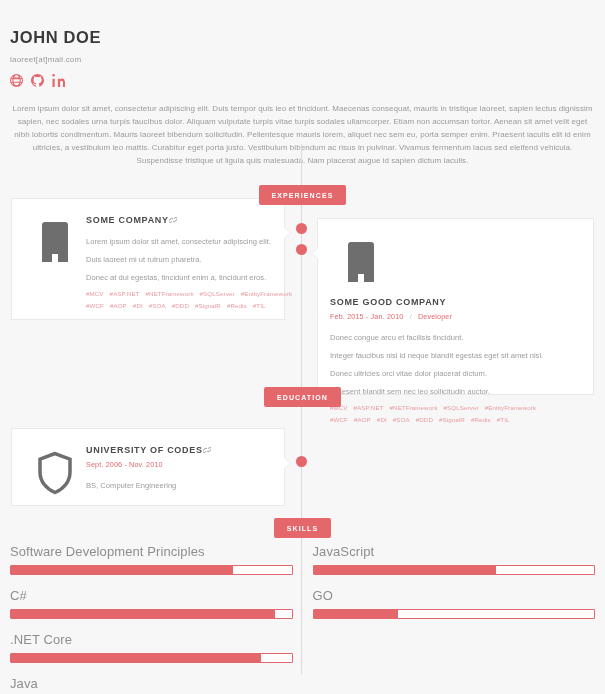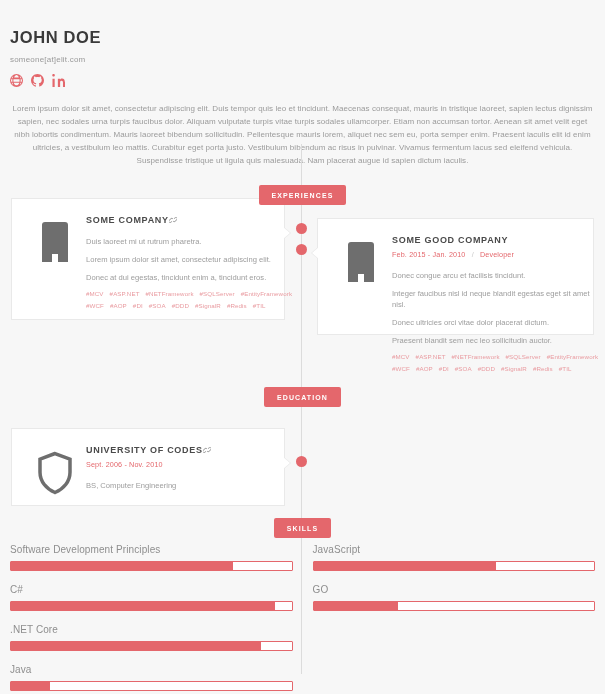--- a/index.html
+++ b/index.html
@@ -82,35 +82,35 @@
   .card.right .notch { left: -7px; border-right: 7px solid #e9e9e9; }
   .card.right .notch-in { left: -6px; border-right: 7px solid #fff; }
 
   .bld svg { display: block; width: 34px; height: 42px; }
   .shd svg { display: block; width: 38px; height: 44px; }
 
   
   .skills { position: absolute; top: 524px; left: 0; width: 605px; display: flex; }
   .skills-col { width: 302.5px; padding: 0 10px; }
   .skill { margin-bottom: 13px; }
-  .skill-label { font-size: 10px; color: #8e8e8e; margin-bottom: 6px; letter-spacing: .1px; }
+  .skill-label { font-size: 13px; color: #8e8e8e; margin-bottom: 6px; letter-spacing: .1px; }
   .bar {
     height: 10px; border: 1px solid #e4676c; border-radius: 1px;
     background: #fff; overflow: hidden;
   }
   .bar .fill { height: 100%; background: #e4676c; }
 </style>
 </head>
 <body>
 
 <div class="page">
 
   <div class="header">
     <div class="name">JOHN DOE</div>
-    <div class="email">someone[at]elit.com</div>
+    <div class="email">laoreet[at]mail.com</div>
     <div class="socials">
       <a class="s-ic">
         <svg viewBox="0 0 16 16">
             <path d="M8 0a8 8 0 100 16A8 8 0 008 0zm0 1.3c1.1 0 2.2 1.1 2.8 2.9H5.2C5.8 2.4 6.9 1.3 8 1.3zM4.1 2.6c-.4.7-.7 1.6-.9 2.6H1.9c.5-1.1 1.3-2 2.2-2.6zm7.8 0c.9.6 1.7 1.5 2.2 2.6h-1.3c-.2-1-.5-1.9-.9-2.6zM1.5 6.5h1.5c0 .5-.1 1-.1 1.5s0 1 .1 1.5H1.5c-.1-.5-.2-1-.2-1.5s.1-1 .2-1.5zm2.8 0h7.4c.1.5.1 1 .1 1.5s0 1-.1 1.5H4.3c-.1-.5-.1-1-.1-1.5s0-1 .1-1.5zm8.7 0h1.5c.1.5.2 1 .2 1.5s-.1 1-.2 1.5H13c0-.5.1-1 .1-1.5s0-1-.1-1.5zM1.9 10.8h1.3c.2 1 .5 1.9.9 2.6-.9-.6-1.7-1.5-2.2-2.6zm2.6 0h7c-.6 1.8-1.7 2.9-2.8 2.9h-1.4c-1.1 0-2.2-1.1-2.8-2.9zm8.3 0h1.3c-.5 1.1-1.3 2-2.2 2.6.4-.7.7-1.6.9-2.6z"></path>
           </svg>
       </a>
       <a class="s-ic">
         <svg viewBox="0 0 16 16">
             <path d="M8 0C3.6 0 0 3.6 0 8c0 3.5 2.3 6.5 5.5 7.6.4.1.5-.2.5-.4v-1.4c-2.2.5-2.7-1.1-2.7-1.1-.4-.9-.9-1.2-.9-1.2-.7-.5.1-.5.1-.5.8.1 1.2.8 1.2.8.7 1.2 1.9.9 2.4.7.1-.5.3-.9.5-1.1-1.8-.2-3.6-.9-3.6-4 0-.9.3-1.6.8-2.1-.1-.2-.4-1 .1-2.1 0 0 .7-.2 2.2.8.6-.2 1.3-.3 2-.3s1.4.1 2 .3c1.5-1 2.2-.8 2.2-.8.4 1.1.2 1.9.1 2.1.5.5.8 1.2.8 2.1 0 3.1-1.8 3.7-3.6 3.9.3.3.5.8.5 1.5v2.2c0 .2.1.5.6.4C13.7 14.5 16 11.5 16 8c0-4.4-3.6-8-8-8z"></path>
           </svg>
@@ -146,36 +146,36 @@
     <div class="body">
       <div class="card-title">
         <span>SOME COMPANY</span>
         <span class="link-ic">
           <svg viewBox="0 0 16 16">
               <path fill="#9b9b9b" d="M6.3 11.2L5.1 10l-1.9 1.9a1.7 1.7 0 01-2.4-2.4l3.5-3.5a1.7 1.7 0 012.4 0l.6.6 1.2-1.2-.6-.6a3.4 3.4 0 00-4.8 0L-.4 8.3a3.4 3.4 0 004.8 4.8l1.9-1.9zm3.4-6.4L10.9 6l1.9-1.9a1.7 1.7 0 012.4 2.4l-3.5 3.5a1.7 1.7 0 01-2.4 0l-.6-.6-1.2 1.2.6.6a3.4 3.4 0 004.8 0l3.5-3.5a3.4 3.4 0 00-4.8-4.8L9.7 4.8z"></path>
             </svg>
         </span>
       </div>
       <div class="card-desc">
+        <p>Lorem ipsum dolor sit amet, consectetur adipiscing elit.</p>
         <p>Duis laoreet mi ut rutrum pharetra.</p>
-        <p>Lorem ipsum dolor sit amet, consectetur adipiscing elit.</p>
         <p>Donec at dui egestas, tincidunt enim a, tincidunt eros.</p>
       </div>
       <div class="tags">
         <div class="trow">
           <span>#MCV</span><span>#ASP.NET</span><span>#NETFramework</span><span>#SQLServer</span><span>#EntityFramework</span>
         </div>
         <div class="trow">
           <span>#WCF</span><span>#AOP</span><span>#DI</span><span>#SOA</span><span>#DDD</span><span>#SignalR</span><span>#Redis</span><span>#TIL</span>
         </div>
       </div>
     </div>
   </div>
 
-  <div class="card right" style="left:317px; top:198px; width:277px; height:117px;">
+  <div class="card right" style="left:317px; top:198px; width:277px; height:177px;flex-direction:column;">
     <div class="notch"></div>
     <div class="notch-in"></div>
     <div class="icon-col bld">
       <svg viewBox="0 0 34 42">
         <path fill="#6e6e6e" d="M4 4a3 3 0 013-3h20a3 3 0 013 3v37H20v-8h-6v8H4V4zm5 4h4v4H9V8zm6 0h4v4h-4V8zm6 0h4v4h-4V8zM9 15h4v4H9v-4zm6 0h4v4h-4v-4zm6 0h4v4h-4v-4zM9 22h4v4H9v-4zm6 0h4v4h-4v-4zm6 0h4v4h-4v-4z"></path>
       </svg>
     </div>
     <div class="body">
       <div class="card-title">
         <span>SOME GOOD COMPANY</span>

